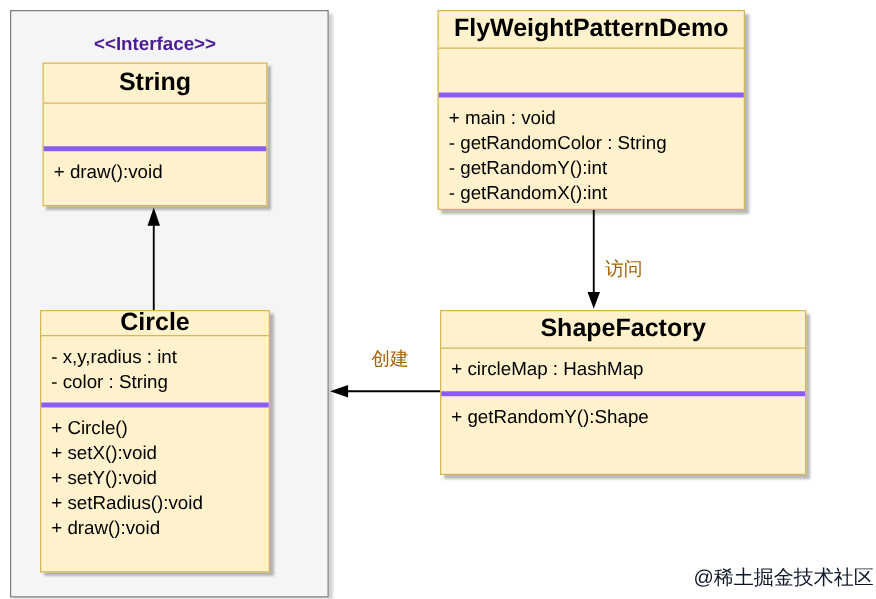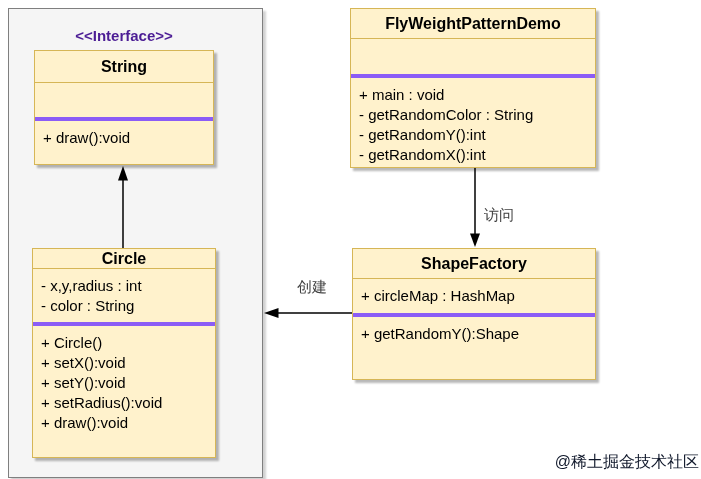--- a/index.html
+++ b/index.html
@@ -36,39 +36,39 @@
   .uml-class {
     position: absolute;
     background: #fff2cc;
     border: 1px solid #d6b656;
     box-shadow: 3px 3px 2px rgba(0,0,0,0.28);
     font-size: 15px;
   }
   .uml-title {
     display: flex; align-items: center; justify-content: center;
     font-weight: bold;
-    font-size: 16px;
+    font-size: 20px;
     border-bottom: 1px solid #d6b656;
   }
   .uml-section {
     border-bottom: 4px solid #8b5cf6;
     padding: 7px 8px 0 8px;
     overflow: hidden;
   }
   .uml-section.last { border-bottom: none; }
   .uml-row {
     line-height: 20px;
     white-space: nowrap;
   }
   
   svg.edges { position: absolute; left: 0; top: 0; }
   .edge-label {
     position: absolute;
     font-size: 15px;
-    color: #404040;
+    color: #a16207;
     background: #ffffff;
     padding: 0 2px;
     white-space: nowrap;
   }
   .watermark {
     position: absolute;
     right: 2px; top: 452px;
     font-size: 16px;
     color: #0f172a;
     white-space: nowrap;
@@ -122,21 +122,21 @@
     <div class="uml-title" style="height:30px;">FlyWeightPatternDemo</div>
     <div class="uml-section" style="height:39px;"></div>
     <div class="uml-section last" style="height:89px;">
       <div class="uml-row">+ main : void</div>
       <div class="uml-row">- getRandomColor : String</div>
       <div class="uml-row">- getRandomY():int</div>
       <div class="uml-row">- getRandomX():int</div>
     </div>
   </div>
 
-  <div class="uml-class" style="left:352px; top:248px; width:244px; height:132px;">
+  <div class="uml-class" style="left:352px; top:248px; width:293px; height:132px;">
     <div class="uml-title" style="height:30px;">ShapeFactory</div>
     <div class="uml-section" style="height:38px;">
       <div class="uml-row">+ circleMap : HashMap</div>
     </div>
     <div class="uml-section last" style="height:64px;">
       <div class="uml-row">+ getRandomY():Shape</div>
     </div>
   </div>
 
   <div class="edge-label" style="left:482px; top:206px;">访问</div>

